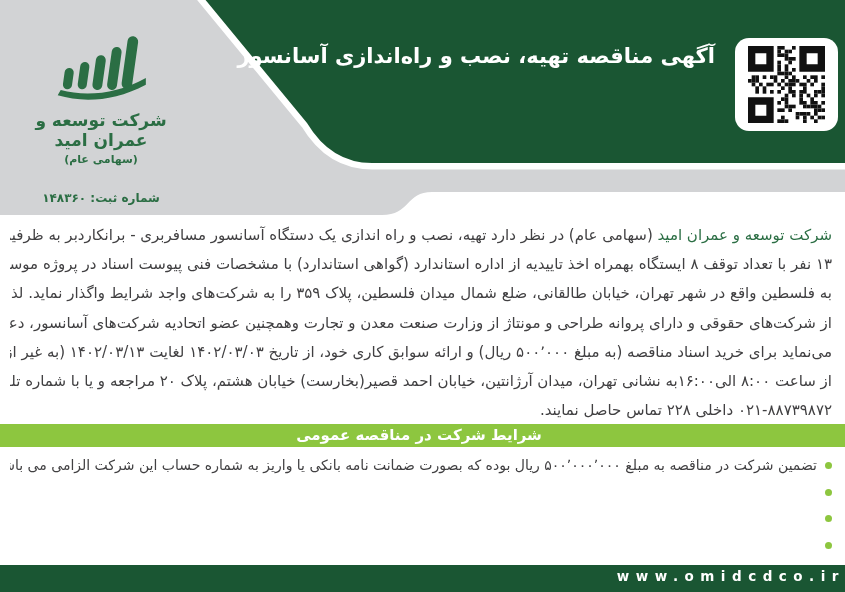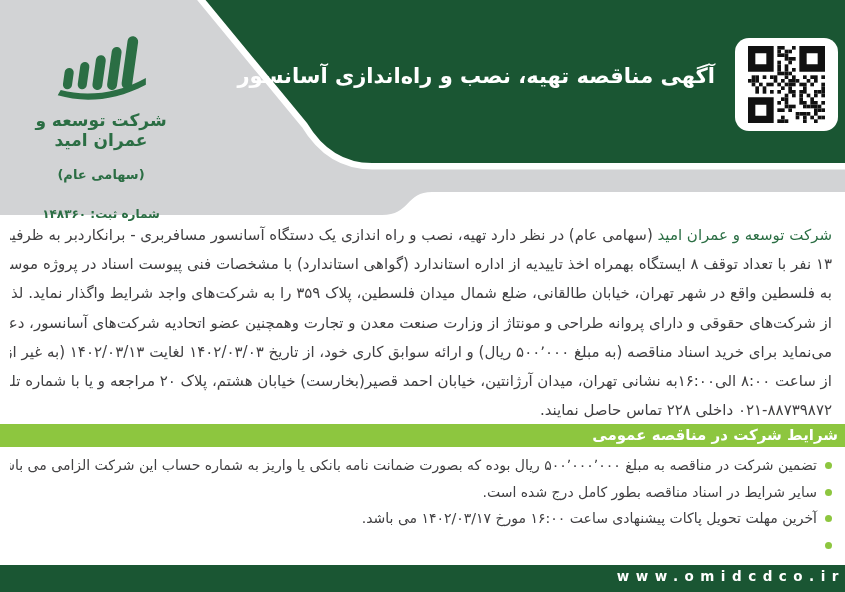--- a/index.html
+++ b/index.html
@@ -17,25 +17,25 @@
   }
   
   .header-art{position:absolute;left:0;top:0;width:845px;height:230px;}
   
   .brand{position:absolute;left:12px;top:30px;width:178px;text-align:center;direction:rtl;}
   .brand .logo{width:104px;height:76px;margin:0 auto;display:block;}
   .brand .company-name{
     color:var(--brand-green);font-size:17px;font-weight:700;margin-top:4px;
     letter-spacing:-0.5px;
   }
-  .brand .company-type{color:var(--brand-green);font-size:13px;font-weight:700;margin-top:17px;}
+  .brand .company-type{color:var(--brand-green);font-size:11px;font-weight:700;margin-top:3px;}
   .brand .company-reg{color:var(--brand-green);font-size:12px;font-weight:700;margin-top:25px;}
   
   .banner-title{
-    position:absolute;top:64px;right:130px;direction:rtl;
+    position:absolute;top:44px;right:130px;direction:rtl;
     color:#ffffff;font-size:21px;font-weight:700;white-space:nowrap;
   }
   
   .qr-box{
     position:absolute;left:735px;top:38px;width:103px;height:93px;
     background:#ffffff;border-radius:14px;display:flex;align-items:center;justify-content:center;
   }
   .qr-box svg{width:77px;height:77px;}
   
   .body-copy{
@@ -48,21 +48,21 @@
   }
   .bline.last{text-align:right;text-align-last:right;}
   .green-name{color:var(--brand-green);}
   
   .cond-bar{
     position:absolute;top:424px;left:0;width:845px;height:23px;
     background:var(--light-green);direction:rtl;
   }
   .cond-bar .cond-title{
     display:block;line-height:23px;padding-right:7px;
-    color:#ffffff;font-size:15px;font-weight:700;
+    color:#ffffff;font-size:15px;font-weight:700;text-align:center;
   }
   .cond-list{
     position:absolute;top:452px;left:10px;right:13px;direction:rtl;list-style:none;
   }
   .cond-list li{
     height:26.5px;line-height:26.5px;text-align:right;white-space:nowrap;overflow:hidden;
     color:var(--body-text);font-size:14px;
   }
   .bullet-dot{
     display:inline-block;width:7px;height:7px;border-radius:50%;
@@ -245,22 +245,22 @@
     <div class="bline">از ساعت ۸:۰۰ الی۱۶:۰۰به نشانی تهران، میدان آرژانتین، خیابان احمد قصیر(بخارست) خیابان هشتم، پلاک ۲۰ مراجعه و یا با شماره تلفن</div>
     <div class="bline last">‪۰۲۱-۸۸۷۳۹۸۷۲‬ داخلی ۲۲۸ تماس حاصل نمایند.</div>
   </div>
 
   <div class="cond-bar">
     <span class="cond-title">شرایط شرکت در مناقصه عمومی</span>
   </div>
 
   <ul class="cond-list">
     <li><span class="bullet-dot"></span><span>تضمین شرکت در مناقصه به مبلغ ۵۰۰٬۰۰۰٬۰۰۰ ریال بوده که بصورت ضمانت نامه بانکی یا واریز به شماره حساب این شرکت الزامی می باشد.</span></li>
-    <li><span class="bullet-dot"></span><span>سایر شرایط در اسناد مناقصه بطور کامل درج شده است.</span></li>
-    <li><span class="bullet-dot"></span><span>آخرین مهلت تحویل پاکات پیشنهادی ساعت ۱۶:۰۰ مورخ ۱۴۰۲/۰۳/۱۷ می باشد.</span></li>
+    <li><span class="bullet-dot"></span></li>
+    <li><span class="bullet-dot"></span></li>
     <li><span class="bullet-dot"></span></li>
   </ul>
 
   <div class="footer-bar">
     <span class="site-url">www.omidcdco.ir</span>
   </div>
 
 </div>
 
 </body></html>

